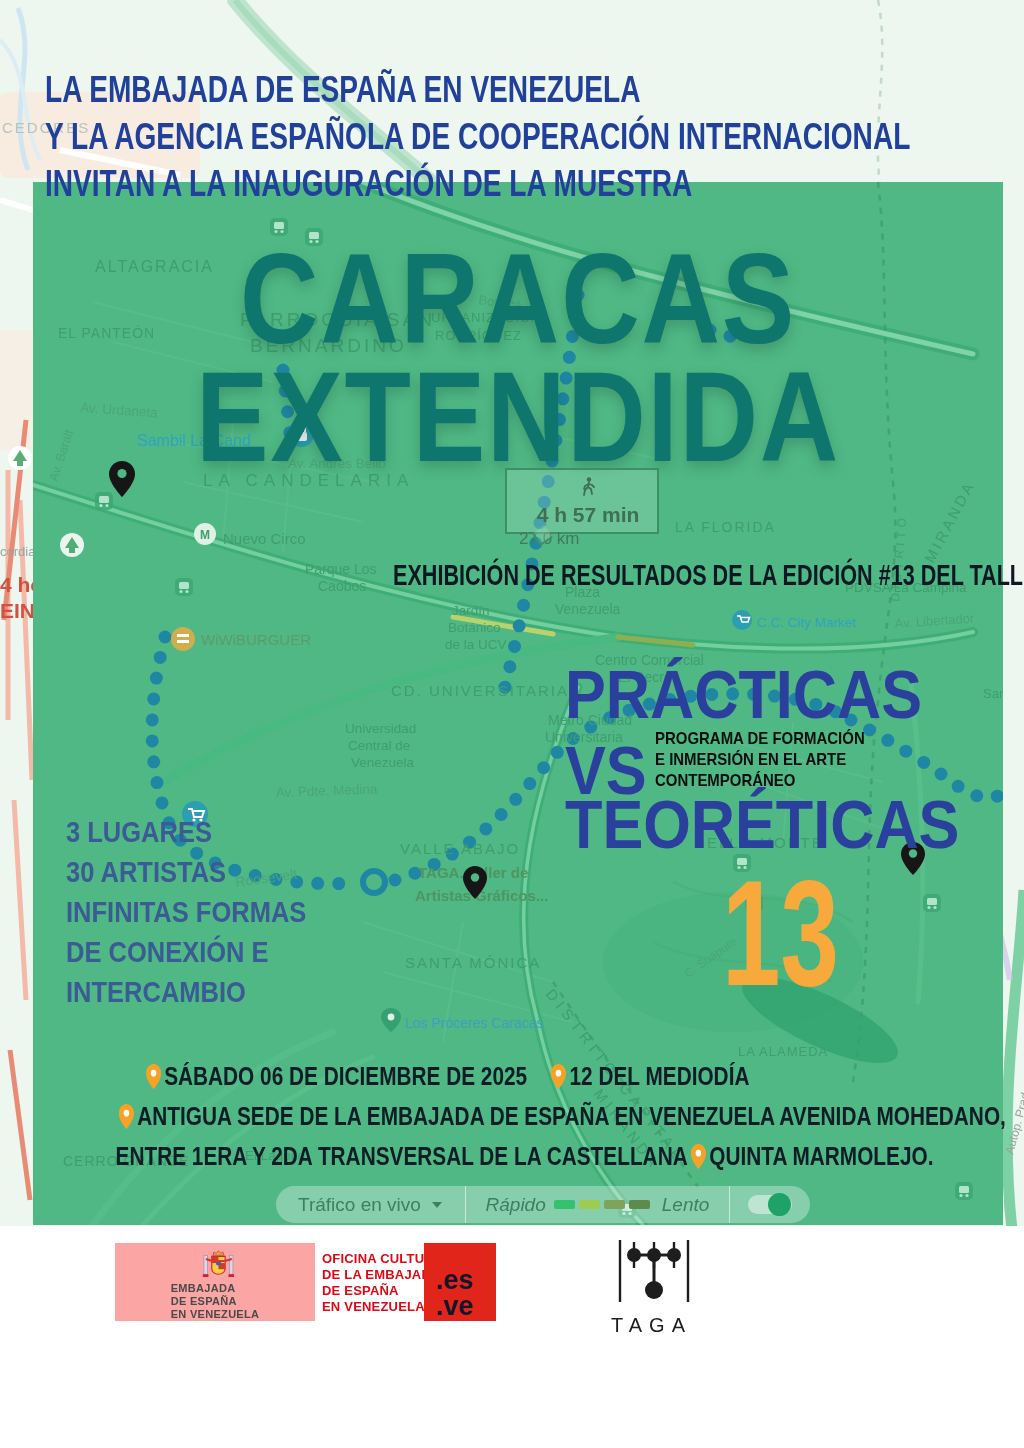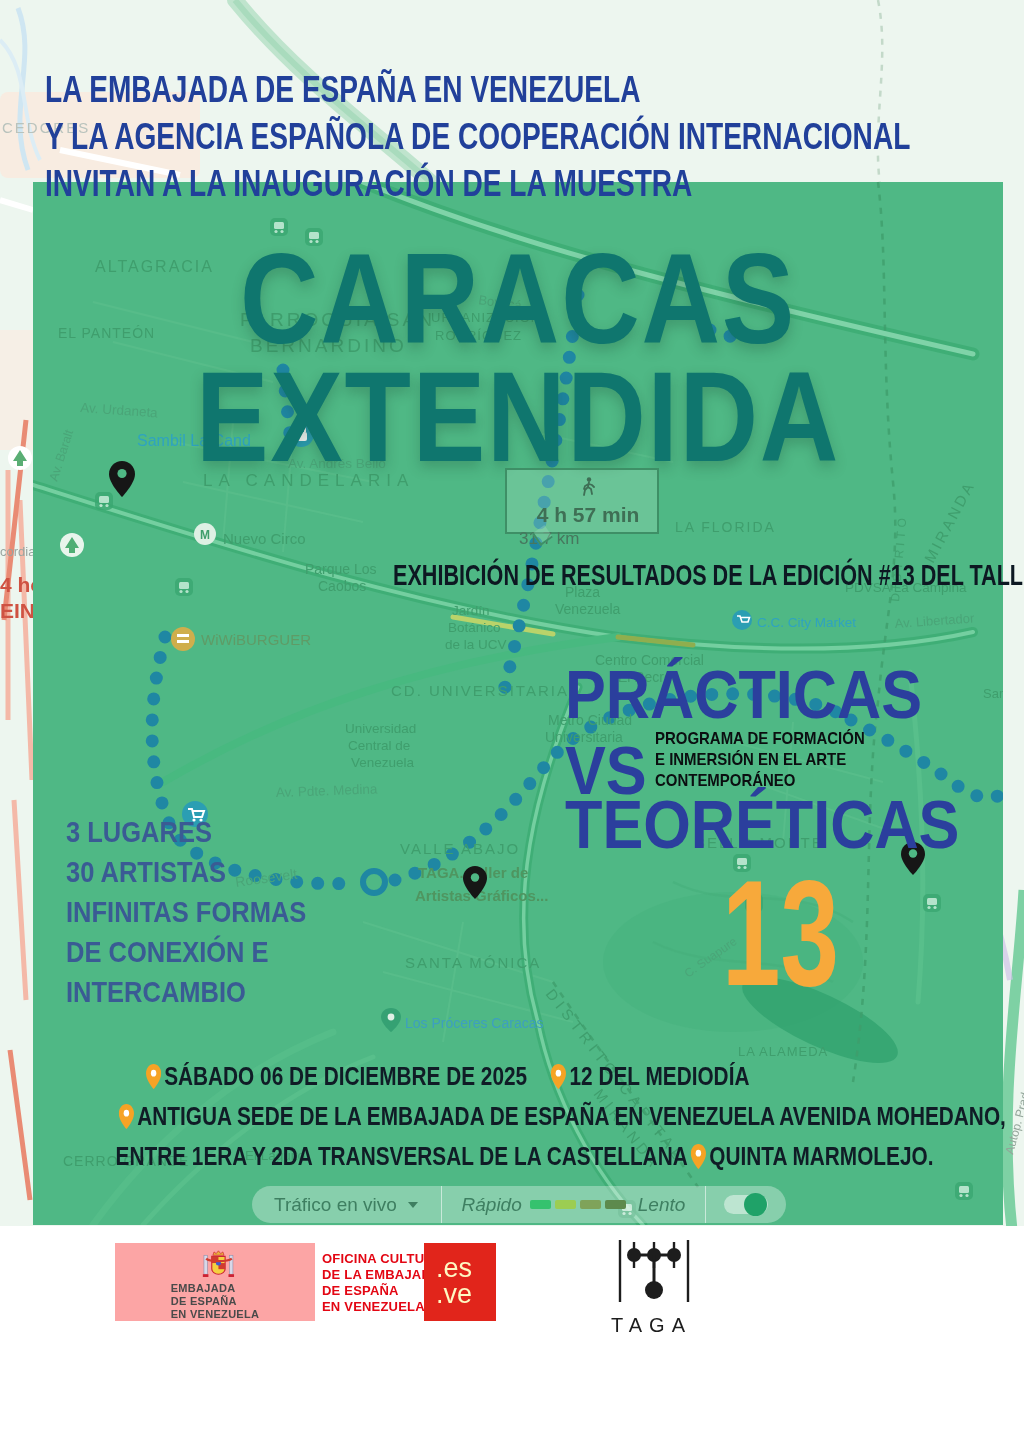--- a/index.html
+++ b/index.html
@@ -34,33 +34,33 @@
     background:rgba(170,225,195,.30);color:#3f6f55;}
   .rbox .r1{margin:7px 0 0 12px;font-size:21px;font-weight:700;display:flex;align-items:center;gap:6px;white-space:nowrap;flex-direction:column;}
   .rbox .r2{margin:2px 0 0 12px;font-size:17px;color:#47775e;}
   .rtail{left:535px;top:528px;width:13px;height:13px;background:rgba(170,225,195,.30);
     border-right:2px solid #3e8f66;border-bottom:2px solid #3e8f66;transform:rotate(55deg);}
   
   .event{left:33px;top:1056px;width:826px;text-align:center;color:#101c26;font-weight:700;}
   .event .eln{font-size:26px;line-height:40px;transform:scaleX(.8);transform-origin:center;white-space:nowrap;}
   .pin-o{display:inline-block;width:19px;height:25px;vertical-align:-4px;margin:0 4px;}
   
-  .tbar{left:252px;top:1186px;width:534px;height:37px;border-radius:19px;
+  .tbar{left:276px;top:1186px;width:534px;height:37px;border-radius:19px;
     background:rgba(255,255,255,.32);display:flex;align-items:center;color:#3e7f61;font-size:19px;}
   .tbar .sep{width:1px;height:37px;background:rgba(255,255,255,.55);}
   .tseg{width:21px;height:9px;border-radius:2px;margin-right:4px;}
   .toggle{width:44px;height:19px;border-radius:10px;background:rgba(255,255,255,.45);position:relative;}
   .knob{position:absolute;right:1px;top:-2px;width:23px;height:23px;border-radius:50%;background:#1fa268;}
   
   #footer{left:0;top:1226px;width:1024px;height:222px;background:#ffffff;}
   .embox{left:115px;top:1243px;width:200px;height:78px;background:#fca5a5;display:flex;align-items:center;flex-direction:column;}
   .emtx{font-size:11px;font-weight:700;color:#4a4a4a;line-height:13px;letter-spacing:.3px;}
   .cultx{left:322px;top:1251px;color:#E30613;font-weight:700;font-size:13px;line-height:16px;letter-spacing:.2px;}
-  .esve{left:424px;top:1243px;width:72px;height:78px;background:#E1251B;color:#fef9c3;
-    font-weight:400;font-size:27px;line-height:26px;padding-top:12px;padding-left:12px;box-sizing:border-box;}
+  .esve{left:424px;top:1243px;width:72px;height:78px;background:#E1251B;color:#0f172a;
+    font-weight:700;font-size:27px;line-height:26px;padding-top:24px;padding-left:12px;box-sizing:border-box;}
   .taga{left:592px;top:1238px;width:100px;text-align:right;}
   .taga .tglabel{font-size:20px;letter-spacing:7px;color:#1d1d1d;margin-top:6px;}
 </style>
 </head>
 <body>
 
 <div id="poster">
 
   <svg class="abs" style="left:0;top:0;" width="1024" height="1448" viewBox="0 0 1024 1448">
     <rect x="0" y="0" width="1024" height="1448" fill="#edf6ef"></rect>
@@ -288,21 +288,21 @@
   </div>
 
   <div class="abs rbox">
     <div class="r1">
       <svg width="13" height="20" viewBox="0 0 13 20">
           <circle cx="7" cy="2.4" r="2.2" fill="#3f6f55"></circle>
           <path d="M7 5 L6 10 L3 13 L2 18 M6 10 L9 12 L10 17 M6.5 7 L3 9 L2 12 M7 7 L10 8 L12 10" stroke="#3f6f55" stroke-width="1.8" fill="none" stroke-linecap="round"></path>
         </svg>
       <span>4 h 57 min</span>
     </div>
-    <div class="r2">31.7 km</div>
+    <div class="r2">27.0 km</div>
   </div>
   <div class="abs rtail"></div>
 
   <div class="abs subt">EXHIBICIÓN DE RESULTADOS DE  LA EDICIÓN #13 DEL TALLER</div>
 
   <div class="abs wblue" style="left:565px;top:660px;">PRÁCTICAS</div>
   <div class="abs wblue" style="left:565px;top:736px;">VS</div>
   <div class="abs prog">
     <div>PROGRAMA DE FORMACIÓN</div>
     <div>E INMERSIÓN EN EL ARTE</div>

